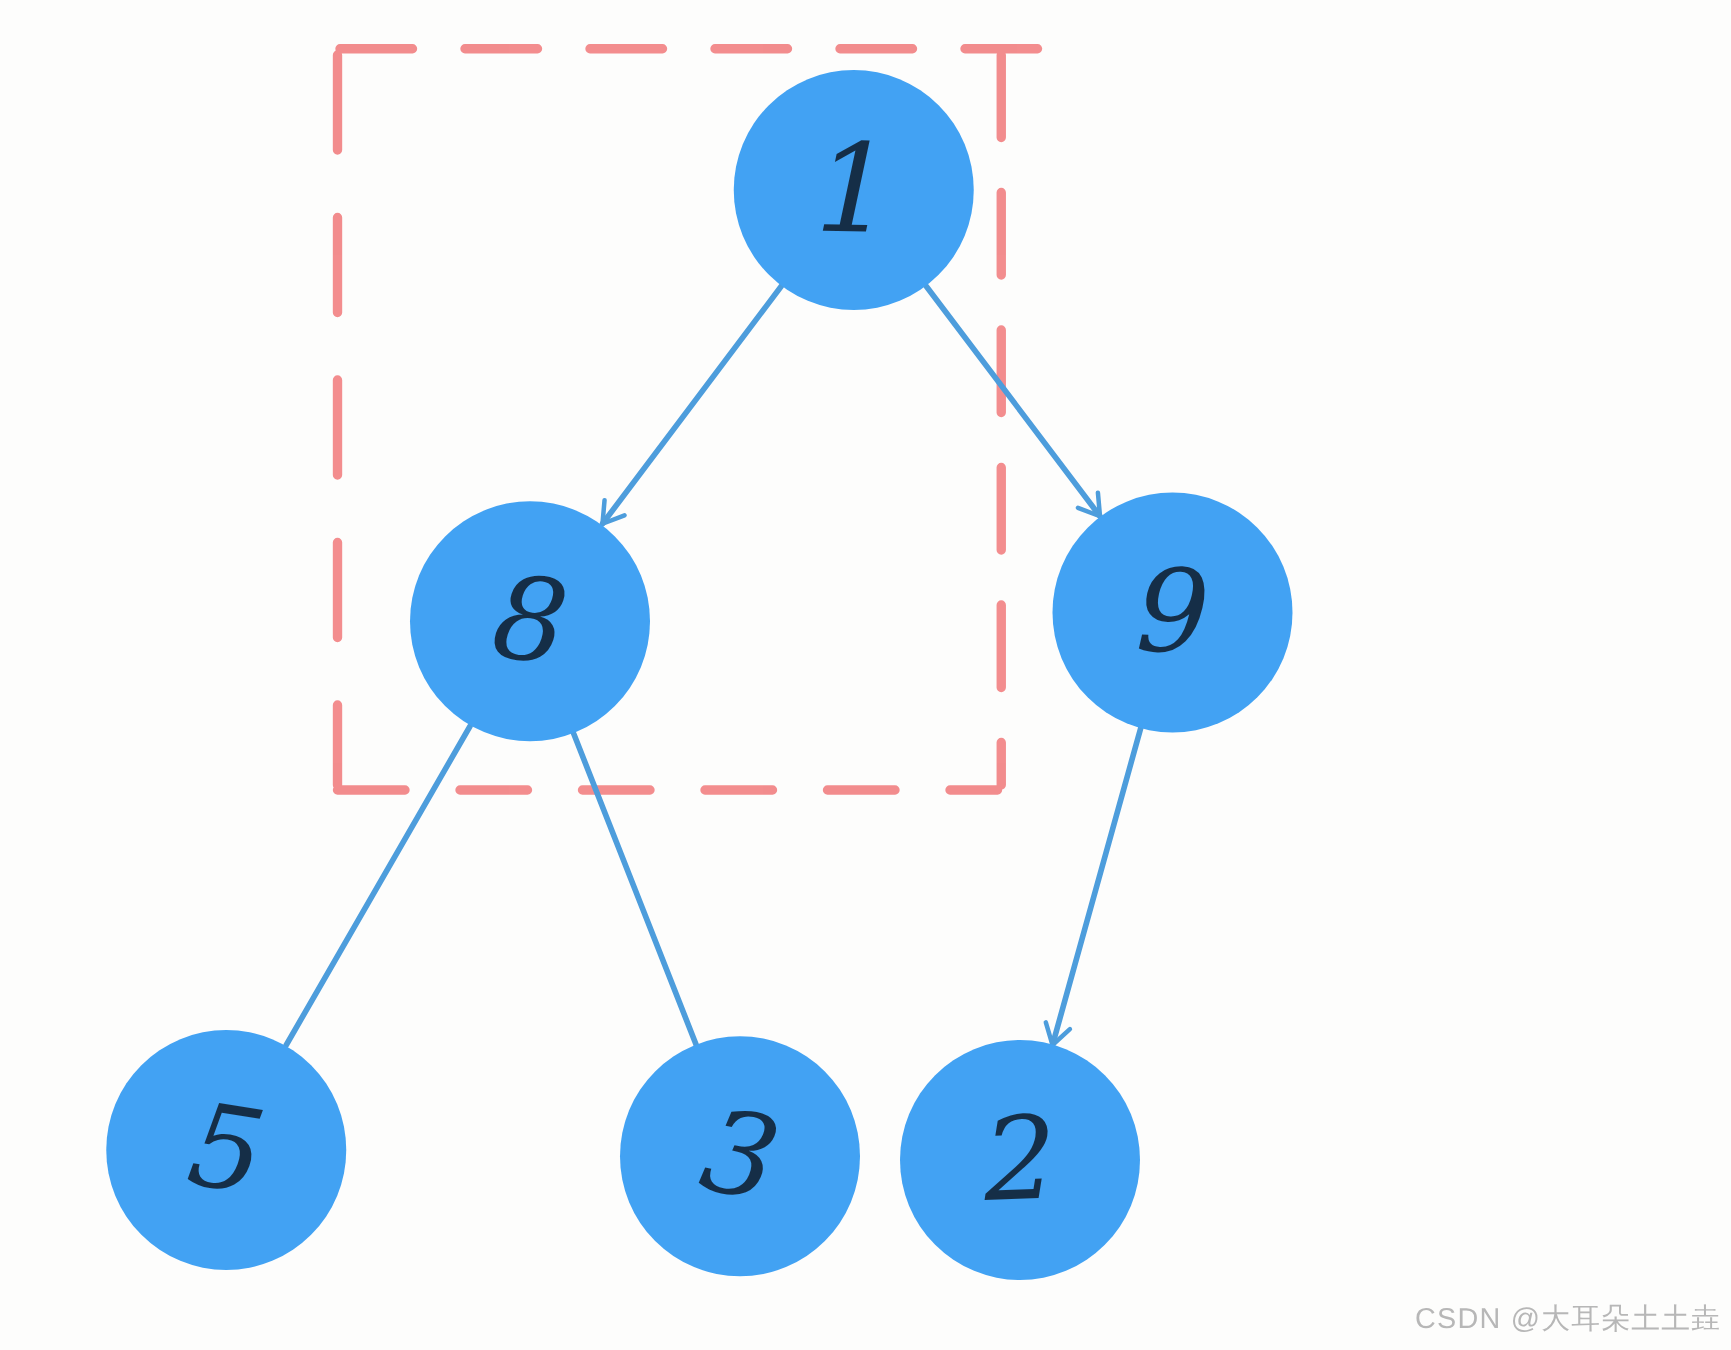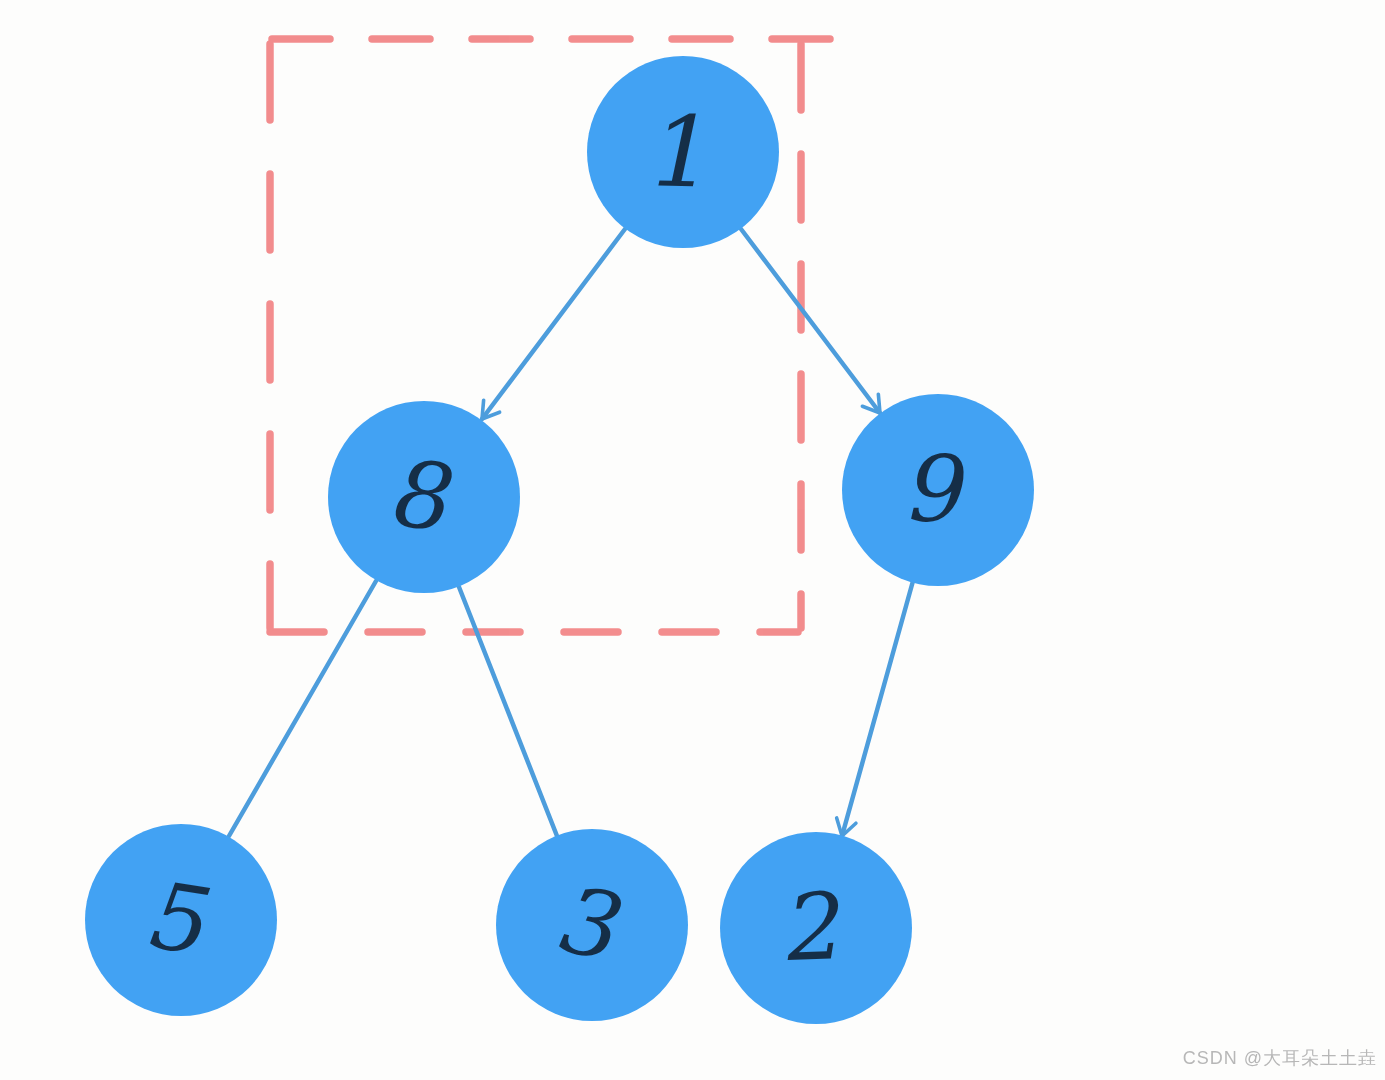--- a/index.html
+++ b/index.html
@@ -52,21 +52,21 @@
   .n8 .node-digit { transform: rotate(7deg); }
   .n9 .node-digit { transform: rotate(2deg); }
   .n5 .node-digit { transform: rotate(9deg); }
   .n3 .node-digit { transform: rotate(12deg); }
   .n2 .node-digit { transform: rotate(-2deg); }
 
   .watermark {
     position: absolute;
     right: 8px;
     bottom: 10px;
-    font-size: 18px;
+    font-size: 23px;
     letter-spacing: 1px;
     color: #b7b7b7;
     user-select: none;
   }
 </style>
 </head>
 <body>
 
 <div class="stage">
 

